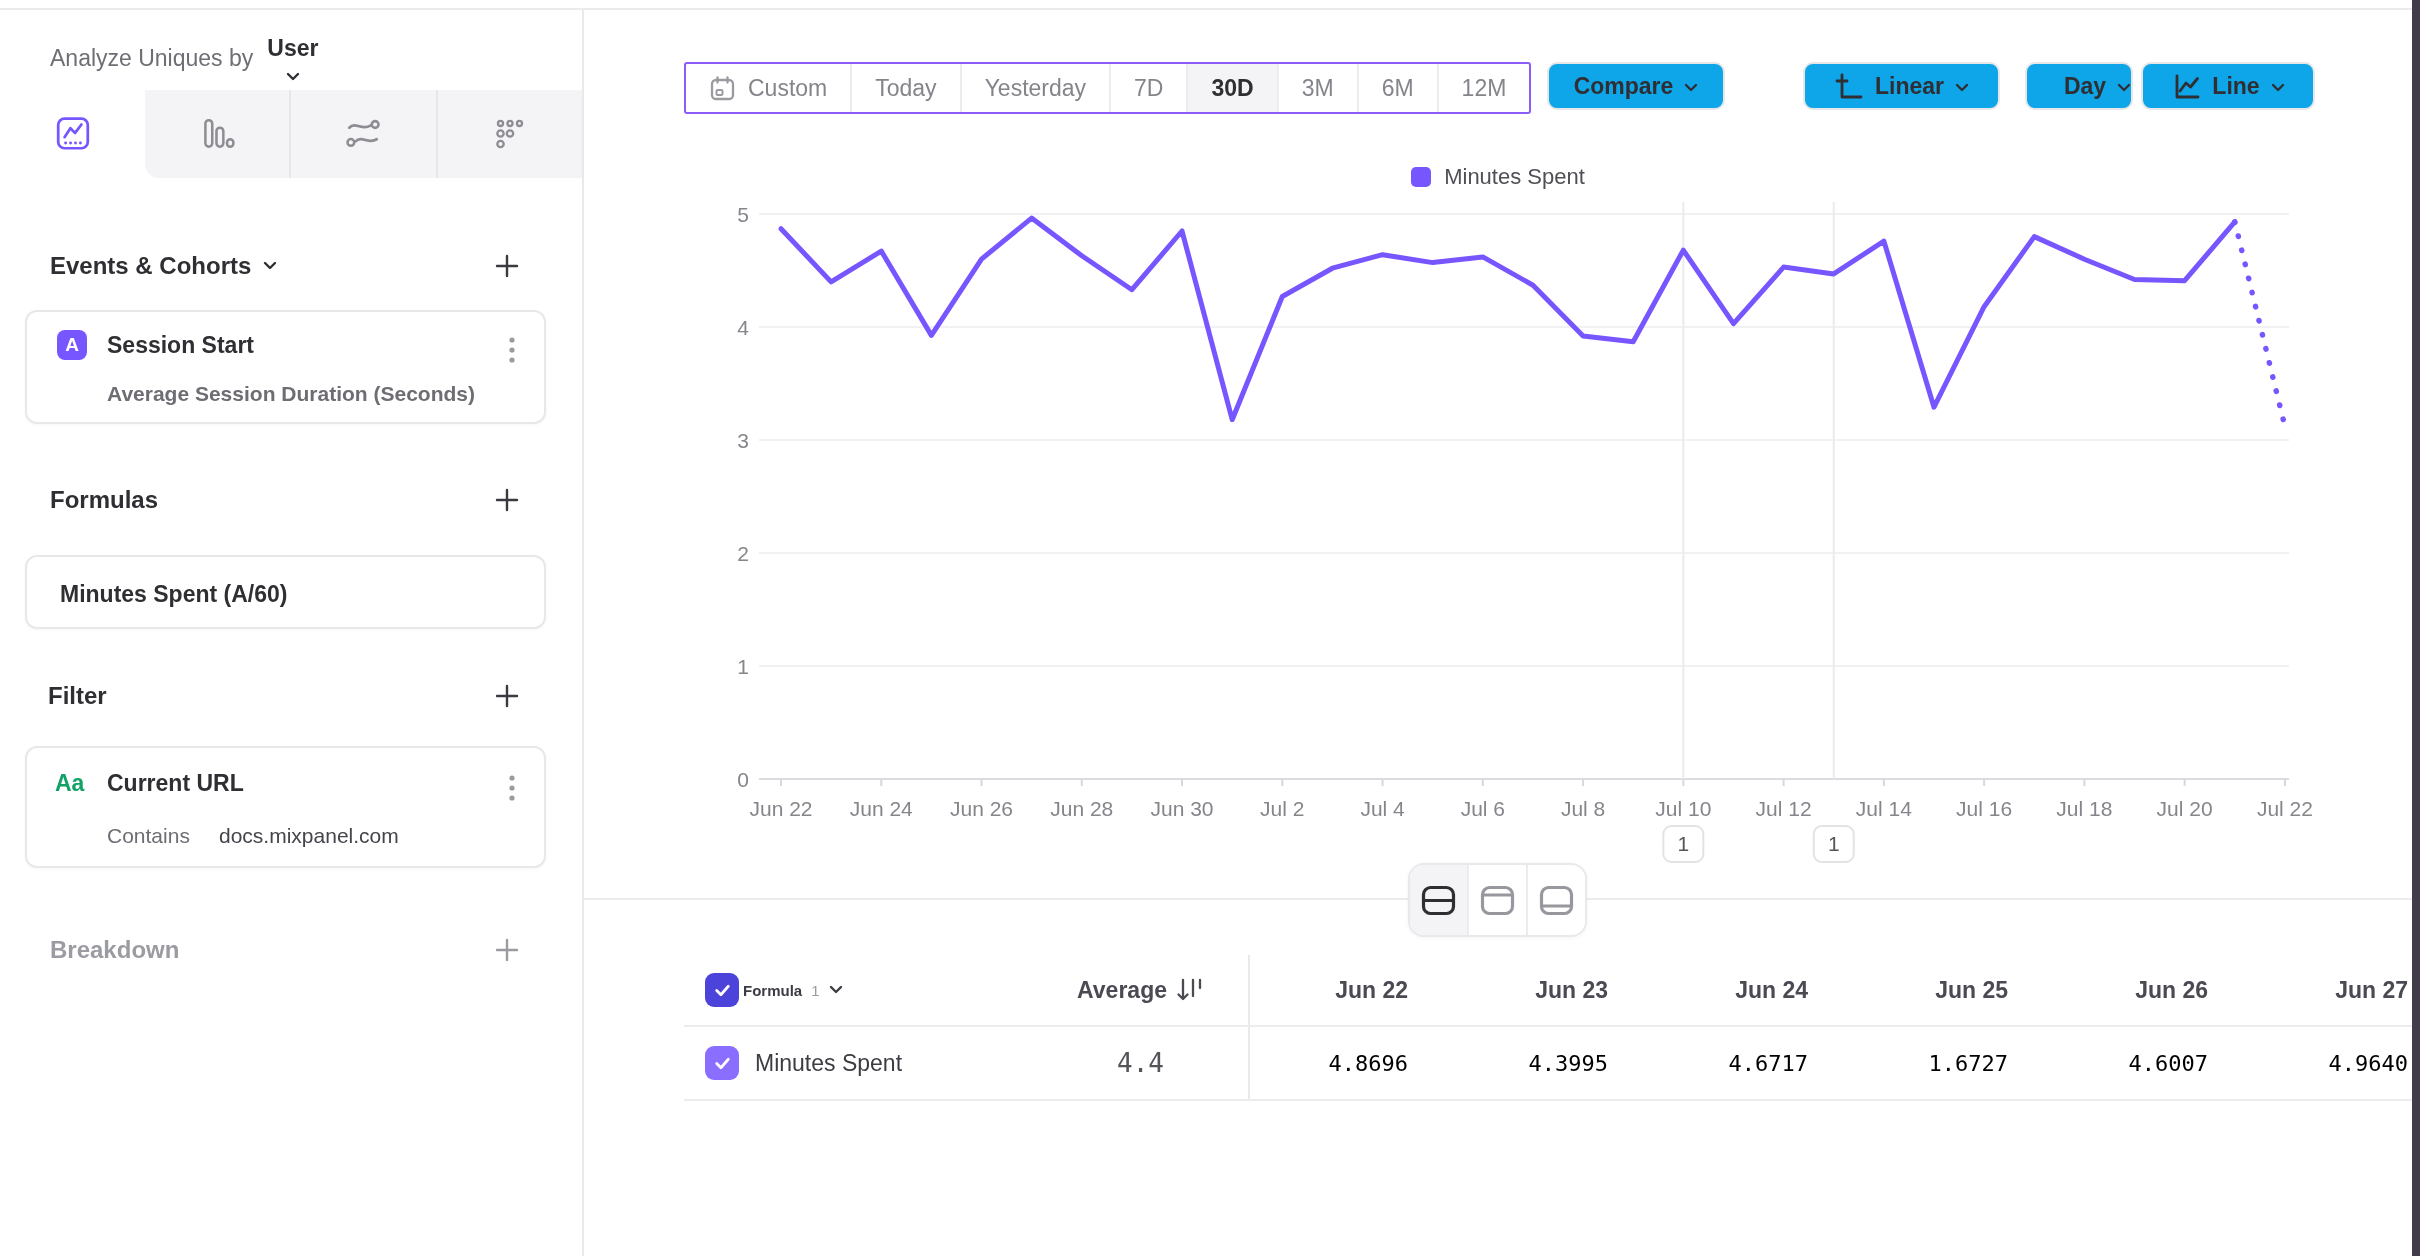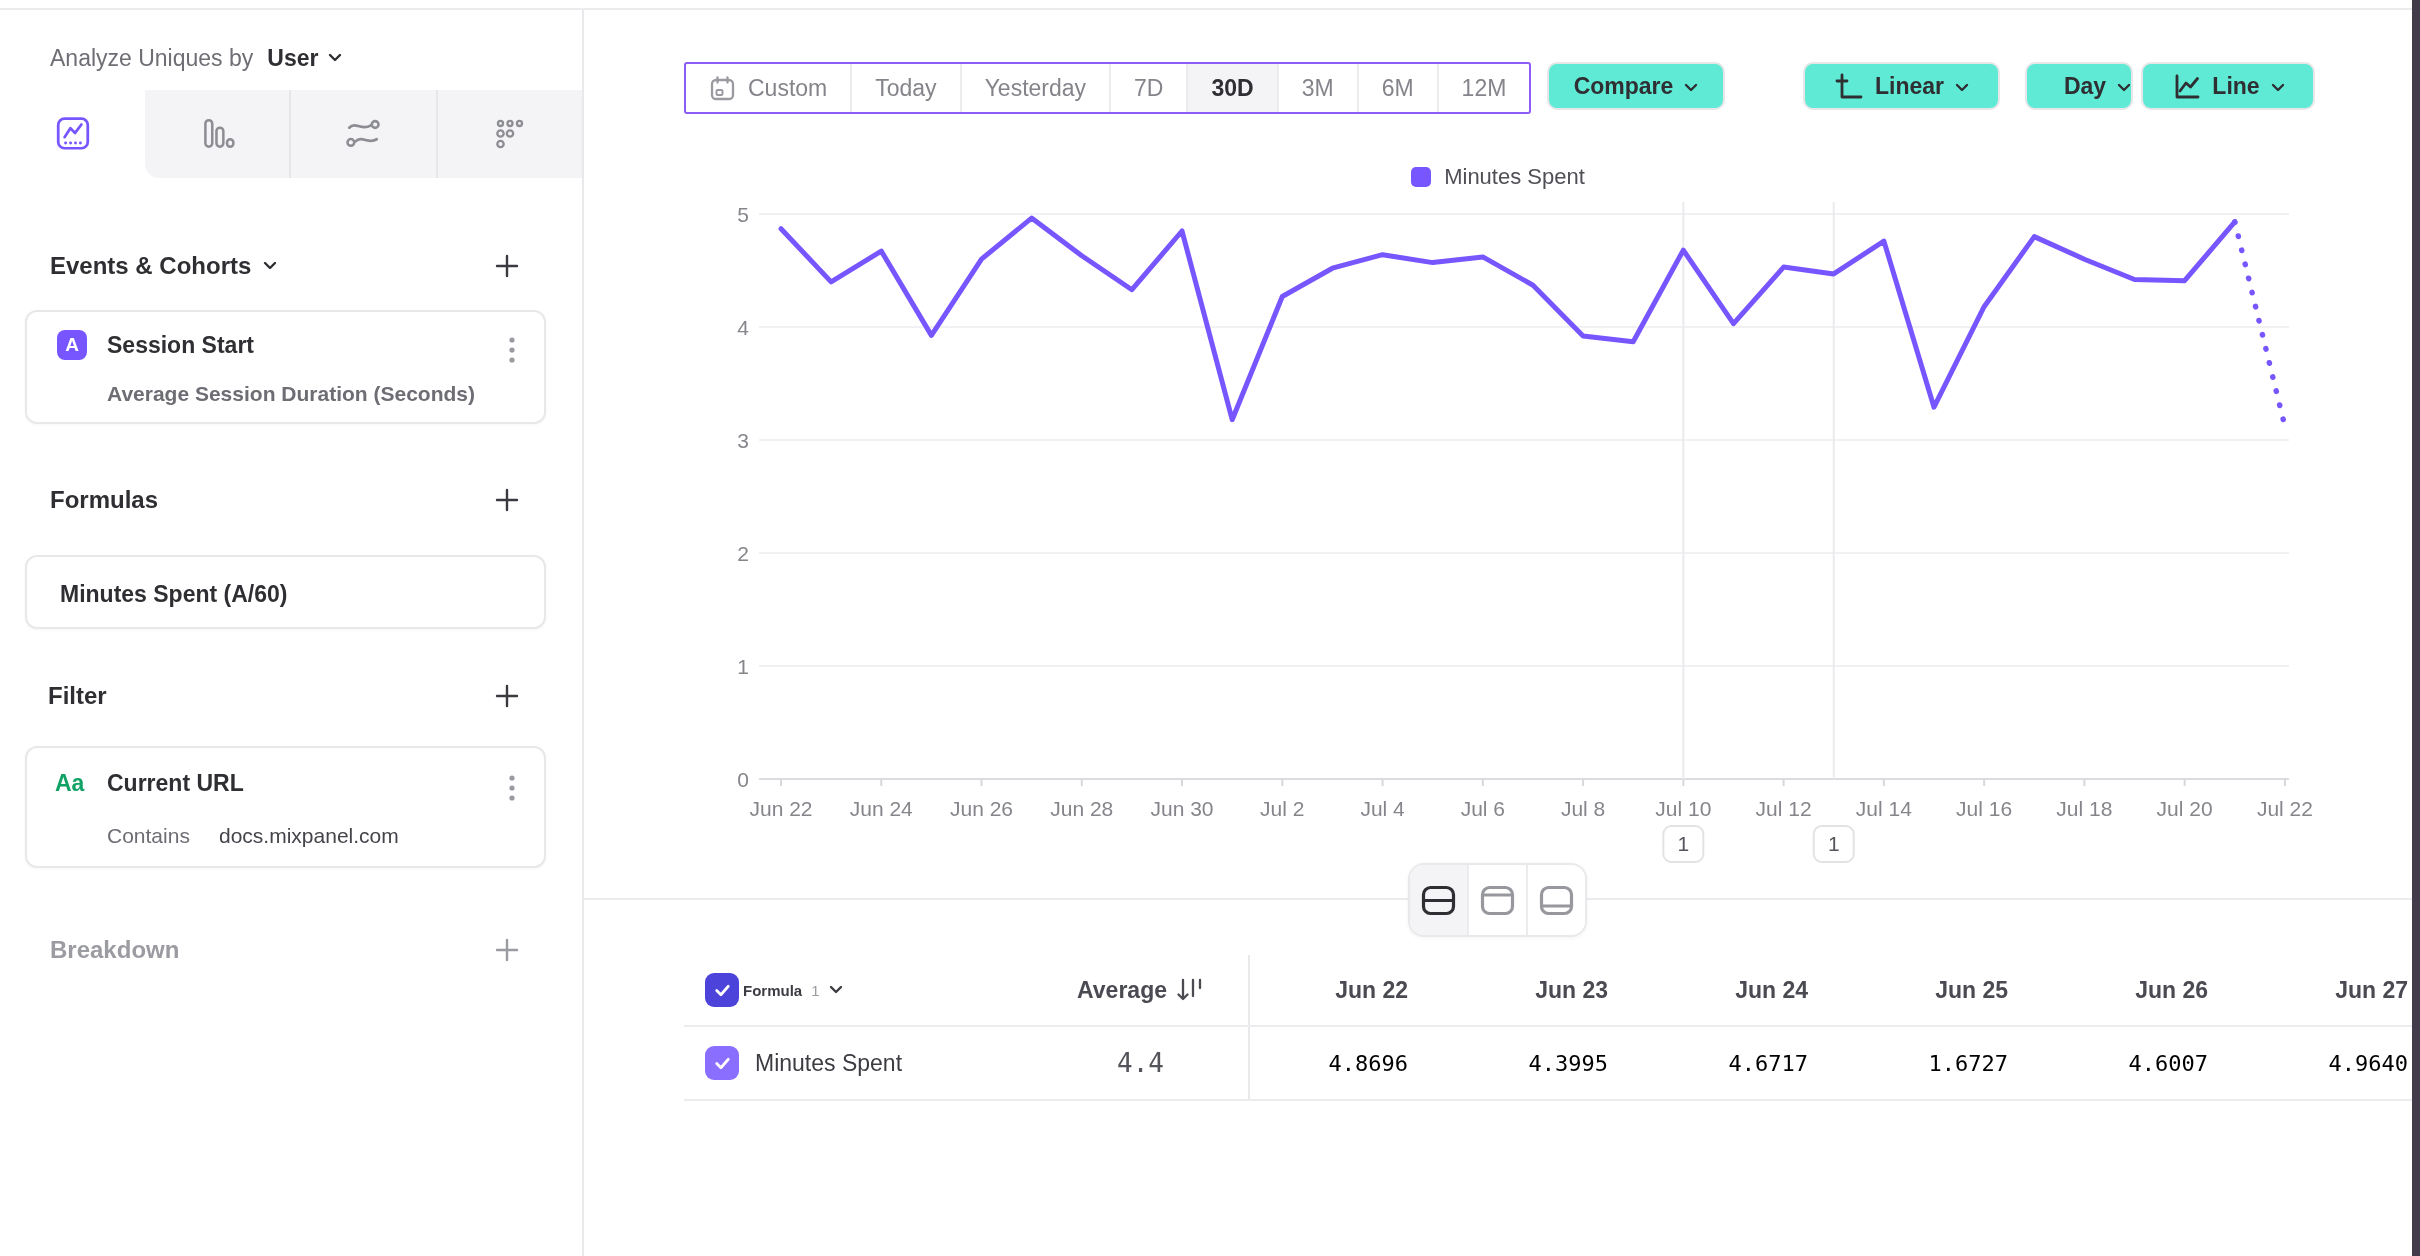--- a/index.html
+++ b/index.html
@@ -4,21 +4,21 @@
 <style>
   html,body{margin:0;padding:0;background:#fff;}
   body{width:2420px;height:1256px;font-family:"Liberation Sans",sans-serif;-webkit-font-smoothing:antialiased;}
   .app{position:relative;width:2420px;height:1256px;overflow:hidden;background:#fff;}
   .top-line{position:absolute;left:0;top:8px;width:2412px;height:2px;background:#ebebee;}
   .edge-strip{position:absolute;right:0;top:0;width:8px;height:1256px;background:#423b49;}
 
   
   .sidebar{position:absolute;left:0;top:10px;width:582px;height:1246px;background:#fff;border-right:2px solid #e9e9ec;}
   .analyze-row{position:absolute;left:0;top:0;width:100%;height:98px;display:flex;align-items:center;padding-left:50px;box-sizing:border-box;border-bottom:2px solid #ececef;font-size:23px;color:#6e6e75;}
-  .analyze-row .val{display:flex;align-items:center;gap:10px;margin-left:14px;background:none;border:none;font:inherit;font-weight:700;color:#2f2f33;cursor:pointer;padding:0;}
+  .analyze-row .val{display:flex;align-items:center;gap:10px;margin-left:14px;background:none;border:none;font:inherit;font-weight:700;color:#2f2f33;cursor:pointer;padding:0;flex-direction:column;}
   .tabstrip{position:absolute;left:0;top:80px;width:100%;height:88px;display:flex;}
   .tab-active{width:145px;height:100%;display:flex;align-items:center;justify-content:center;background:#fff;}
   .tab-gray{flex:1;height:100%;display:flex;background:#f4f4f6;border-radius:0 0 0 14px;}
   .tab-cell{flex:1;display:flex;align-items:center;justify-content:center;}
   .tab-cell + .tab-cell{border-left:2px solid #e6e6e9;}
 
   .side-head{position:absolute;left:0;width:100%;display:flex;align-items:center;justify-content:space-between;padding:0 58px 0 50px;box-sizing:border-box;}
   .side-head .t{display:flex;align-items:center;gap:12px;font-size:24px;font-weight:700;color:#2f2f33;}
   .side-head.dim .t{color:#9b9ba2;}
   .plus{background:none;border:none;cursor:pointer;padding:4px;line-height:0;}
@@ -33,21 +33,21 @@
   .card .sub2 b{font-weight:400;color:#44444b;position:absolute;left:112px;}
 
   
   .main{position:absolute;left:584px;top:10px;width:1828px;height:1246px;background:#fff;}
 
   .seg{position:absolute;left:100px;top:52px;height:48px;display:flex;border:2px solid #8b5cf6;border-radius:3px;overflow:hidden;background:#fff;}
   .seg-item{display:flex;align-items:center;gap:12px;padding:0 23px;font-size:23px;color:#84848b;cursor:pointer;white-space:nowrap;}
   .seg-item + .seg-item{border-left:2px solid #ececef;}
   .seg-item.active{background:#f4f4f6;color:#2f2f33;font-weight:700;}
 
-  .btn{position:absolute;top:52px;height:48px;display:flex;align-items:center;justify-content:center;gap:11px;border:2px solid #e7e7ea;border-radius:10px;background:#5eead4;font-size:23px;font-weight:700;color:#2f2f33;cursor:pointer;box-sizing:border-box;}
+  .btn{position:absolute;top:52px;height:48px;display:flex;align-items:center;justify-content:center;gap:11px;border:2px solid #e7e7ea;border-radius:10px;background:#0ea5e9;font-size:23px;font-weight:700;color:#2f2f33;cursor:pointer;box-sizing:border-box;}
   .btn .chev{margin-top:3px;}
   #btn-compare{left:963px;width:178px;}
   #btn-linear{left:1219px;width:197px;}
   #btn-day{left:1441px;width:108px;padding-left:43px;}
   #btn-line{left:1557px;width:174px;}
 
   .legend{position:absolute;left:0;top:154px;width:1828px;display:flex;align-items:center;justify-content:center;gap:13px;}
   .legend .sw{width:20px;height:20px;border-radius:5px;background:#7856ff;}
   .legend .lt{font-size:22px;color:#4f4f56;}
 

